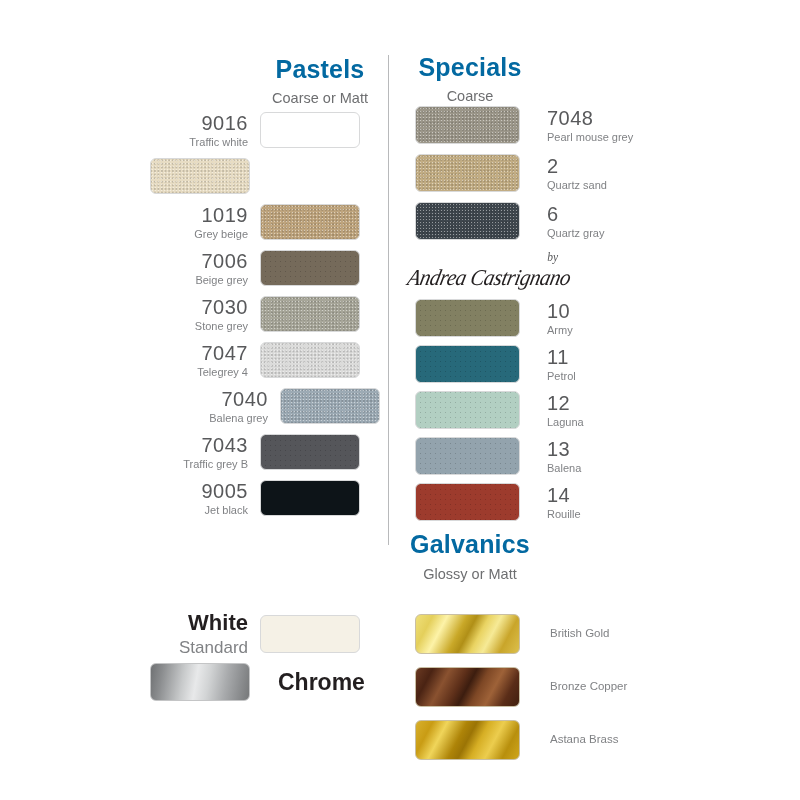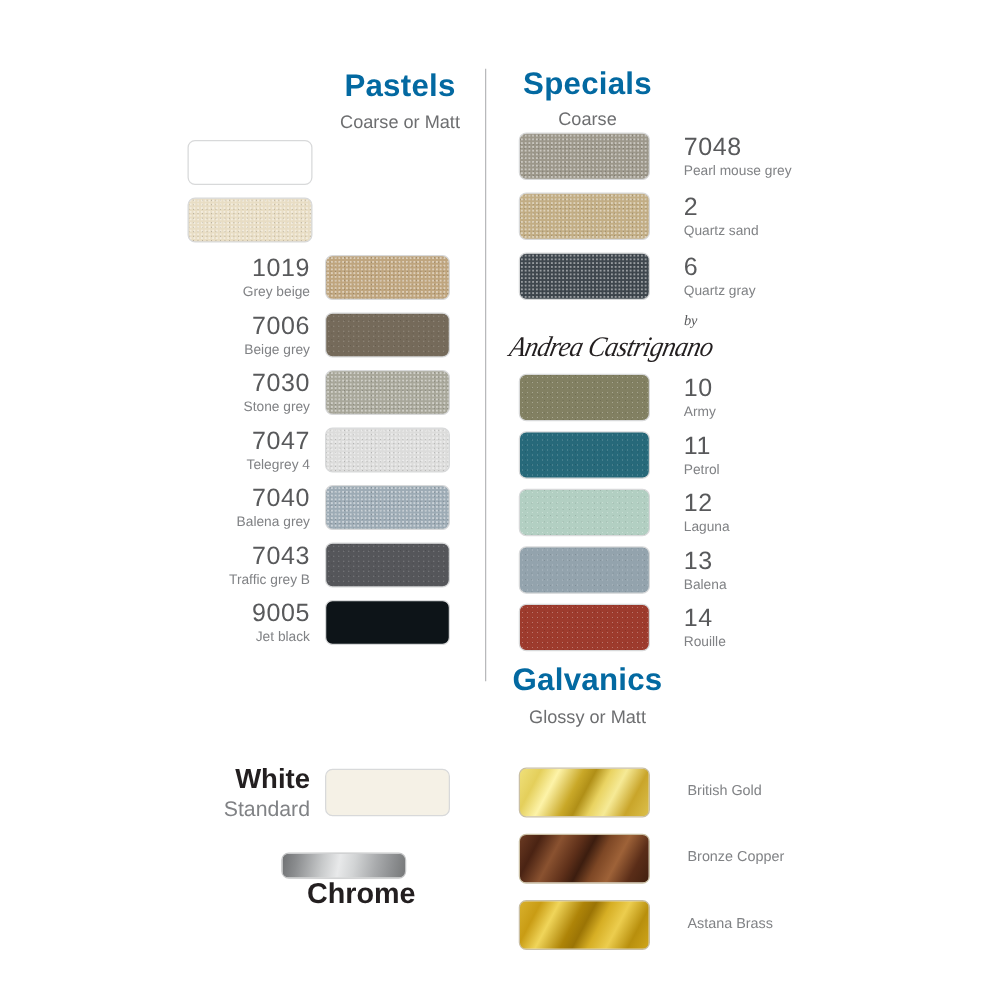--- a/index.html
+++ b/index.html
@@ -184,21 +184,21 @@
     line-height: 1;
   }
 
   
   #white-block { position: absolute; left: 150px; top: 612px; width: 230px; height: 44px; display: flex; align-items: center; }
   #white-block .labels { width: 110px; text-align: right; padding-right: 12px; box-sizing: border-box; }
   #white-title { font-size: 22px; font-weight: bold; color: #231f20; line-height: 1; }
   #white-sub { font-size: 17px; color: #808285; line-height: 1; margin-top: 5px; }
   #white-chip { width: 100px; height: 38px; background: #f5f1e6; }
 
-  #chrome-block { position: absolute; left: 150px; top: 682px; width: 250px; height: 44px; display: flex; align-items: center; flex-direction: column; }
+  #chrome-block { position: absolute; left: 150px; top: 660px; width: 250px; height: 44px; display: flex; align-items: center; }
   #chrome-chip {
     width: 100px;
     height: 38px;
     background: linear-gradient(100deg,
       #6f7173 0%, #8b8d8f 12%, #c8cacb 33%,
       #e8e9ea 46%, #d2d4d5 58%, #a9abad 75%,
       #8e9092 88%, #767879 100%);
     border: 1px solid #c4c5c6;
   }
   #chrome-label {
@@ -214,20 +214,24 @@
 
 <div class="stage">
 
   <div id="pastels-header">
     <div class="section-title">Pastels</div>
     <div class="section-sub">Coarse or Matt</div>
   </div>
 
   <div id="pastels-rows">
       <div class="pastel-row" style="top: 110px;">
+        <div class="labels">
+          <div class="code">9016</div>
+          <div class="cname">Traffic white</div>
+        </div>
         <div class="chip outlined" style="background: rgb(255, 255, 255);"></div>
       </div>
       <div class="pastel-row" style="top: 156px;">
         <div class="chip outlined" style="background: rgb(232, 221, 196);">
           <div class="grain coarse"></div>
         </div>
       </div>
       <div class="pastel-row" style="top: 202px;">
         <div class="labels">
           <div class="code">1019</div>
@@ -257,21 +261,21 @@
       </div>
       <div class="pastel-row" style="top: 340px;">
         <div class="labels">
           <div class="code">7047</div>
           <div class="cname">Telegrey 4</div>
         </div>
         <div class="chip outlined" style="background: rgb(220, 220, 219);">
           <div class="grain coarse"></div>
         </div>
       </div>
-      <div class="pastel-row" style="top: 386px;">
+      <div class="pastel-row" style="top: 386px; justify-content: flex-end;">
         <div class="labels">
           <div class="code">7040</div>
           <div class="cname">Balena grey</div>
         </div>
         <div class="chip outlined" style="background: rgb(157, 171, 181);">
           <div class="grain coarse"></div>
         </div>
       </div>
       <div class="pastel-row" style="top: 432px;">
         <div class="labels">

